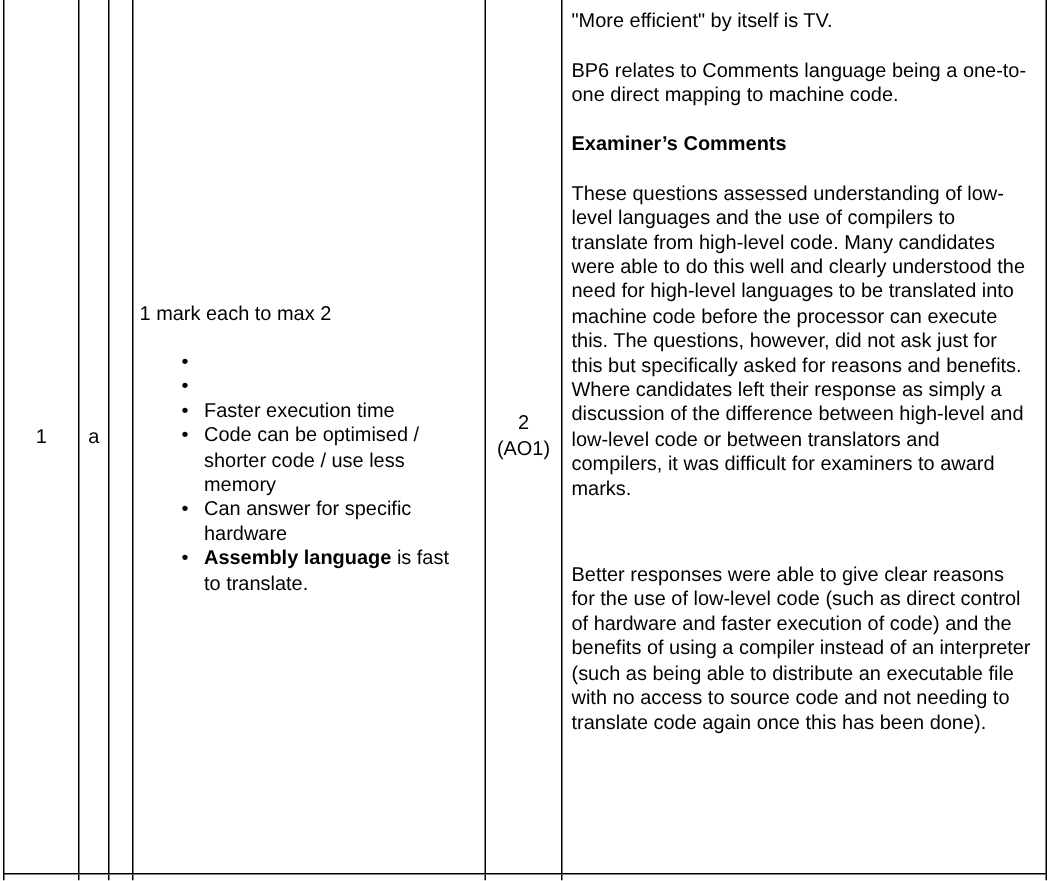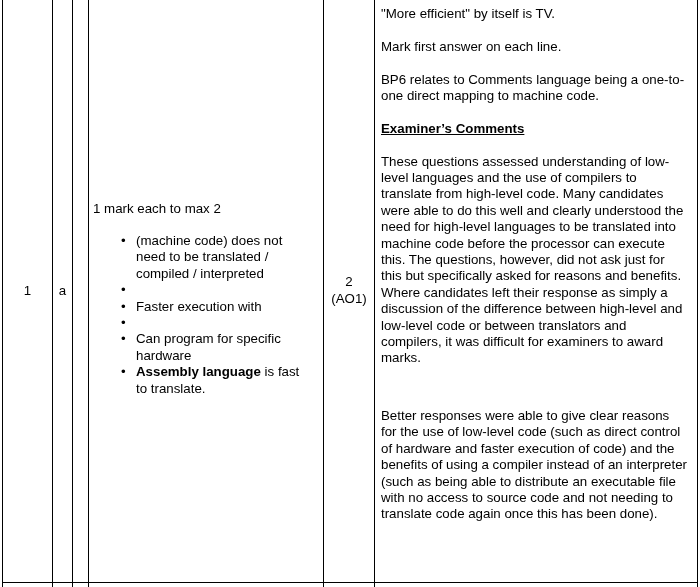--- a/index.html
+++ b/index.html
@@ -75,21 +75,20 @@
     text-align: center;
   }
   .guidance-cell {
     padding: 6px 10px 4px 6px;
   }
   .gpara {
     margin: 0 0 16.4px 0;
   }
   .gpara.heading {
     font-weight: bold;
-    text-decoration: underline;
   }
   .gpara:last-child {
     margin-bottom: 0;
     margin-top: 41px;
   }
   b { font-weight: bold; }
 </style>
 </head>
 <body>
 
@@ -103,49 +102,48 @@
         <span>a</span>
       </div>
       <div class="cell center-cell">
         <span></span>
       </div>
       <div class="cell answer-cell">
         <p class="answer-intro">1 mark each to max 2</p>
         <div class="bullets">
             <div class="bullet">
               <span class="dot">•</span>
-              <span class="btext">(machine code) does not need to be translated / compiled / interpreted</span>
             </div>
             <div class="bullet">
               <span class="dot">•</span>
             </div>
             <div class="bullet">
               <span class="dot">•</span>
-              <span class="btext">Faster execution with</span>
+              <span class="btext">Faster execution time</span>
             </div>
             <div class="bullet">
               <span class="dot">•</span>
+              <span class="btext">Code can be optimised / shorter code / use less memory</span>
             </div>
             <div class="bullet">
               <span class="dot">•</span>
-              <span class="btext">Can program for specific hardware</span>
+              <span class="btext">Can answer for specific hardware</span>
             </div>
             <div class="bullet">
               <span class="dot">•</span>
               <span class="btext"><b>Assembly language</b> is fast to translate.</span>
             </div>
           </div>
       </div>
       <div class="cell marks-cell">
         <span>2</span>
         <span>(AO1)</span>
       </div>
       <div class="cell guidance-cell">
           <p class="gpara">"More efficient" by itself is TV.</p>
-          <p class="gpara">Mark first answer on each line.</p>
           <p class="gpara">BP6 relates to Comments language being a one-to-one direct mapping to machine code.</p>
           <p class="gpara heading">Examiner’s Comments</p>
           <p class="gpara">These questions assessed understanding of low-level languages and the use of compilers to translate from high-level code. Many candidates were able to do this well and clearly understood the need for high-level languages to be translated into machine code before the processor can execute this. The questions, however, did not ask just for this but specifically asked for reasons and benefits. Where candidates left their response as simply a discussion of the difference between high-level and low-level code or between translators and compilers, it was difficult for examiners to award marks.</p>
           <p class="gpara">Better responses were able to give clear reasons for the use of low-level code (such as direct control of hardware and faster execution of code) and the benefits of using a compiler instead of an interpreter (such as being able to distribute an executable file with no access to source code and not needing to translate code again once this has been done).</p>
         </div>
     </div>
     <div class="ms-row-next">
       <div class="cell"></div>
       <div class="cell"></div>
       <div class="cell"></div>

